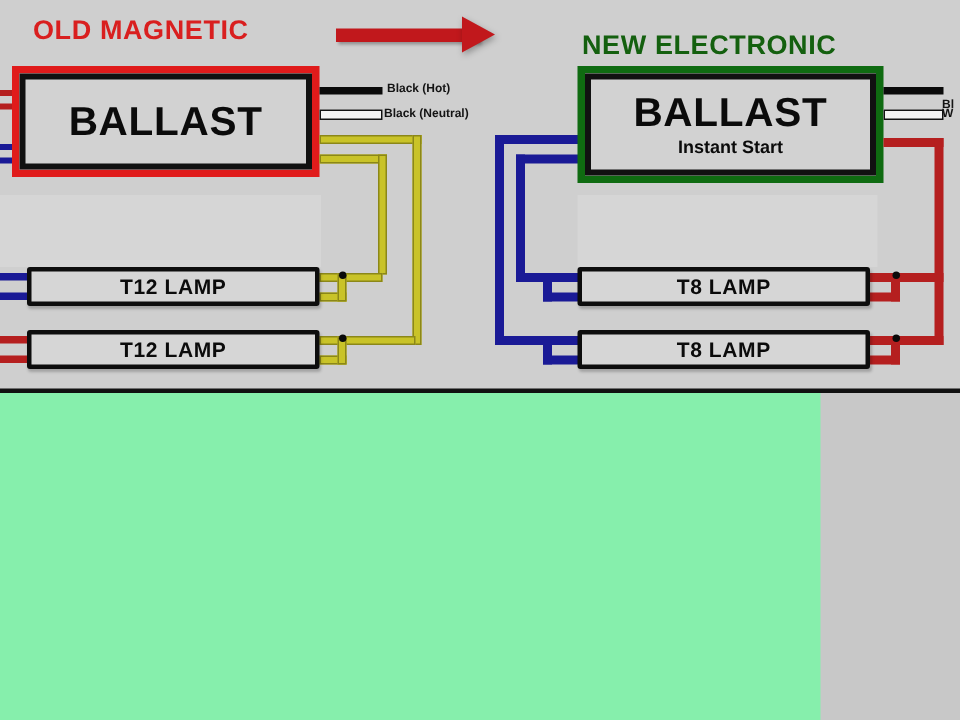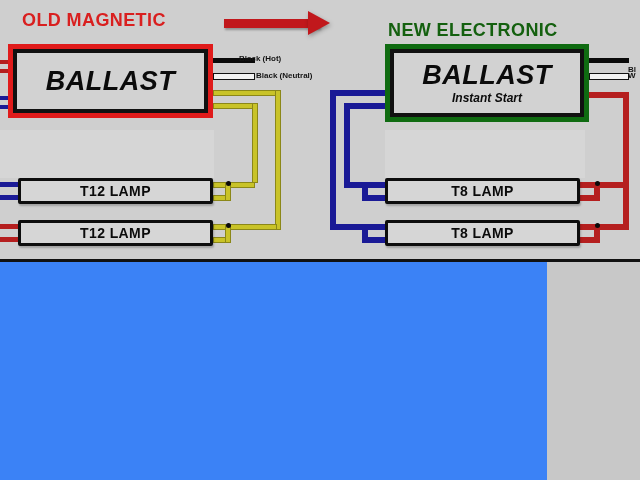--- a/index.html
+++ b/index.html
@@ -11,21 +11,21 @@
   body {
     width: 640px;
     height: 480px;
     overflow: hidden;
     font-family: "Liberation Sans", sans-serif;
   }
   #canvas {
     position: relative;
     width: 547px;
     height: 480px;
-    background: #3b82f6;
+    background: #86efac;
   }
   
   #diagram {
     position: absolute;
     left: 0; top: 0;
     width: 640px;
     height: 261px;
     background: #cfcfcf;
     overflow: hidden;
   }
@@ -74,21 +74,20 @@
   }
 
   
   .ballast {
     position: absolute;
     box-sizing: border-box;
     display: flex;
     flex-direction: column;
     align-items: center;
     justify-content: center;
-    font-style: italic;
   }
   .ballast .inner {
     box-sizing: border-box;
     width: 100%;
     height: 100%;
     background: #d2d2d2;
     border: 4px solid #111;
     display: flex;
     flex-direction: column;
     align-items: center;
@@ -159,21 +158,21 @@
   }
 
   
   .wlabel {
     position: absolute;
     font-size: 8px;
     font-weight: bold;
     color: #141414;
     white-space: nowrap;
   }
-  #lbl-black-l { left: 239px; top: 54px; }
+  #lbl-black-l { left: 258px; top: 54px; }
   #lbl-white-l { left: 256px; top: 71px; }
   #lbl-black-r { left: 628px; top: 44px; margin-top: 21px; }
   #lbl-white-r { left: 628px; top: 71px; }
 </style>
 </head>
 <body>
 
 <div id="canvas">
 
   <div id="diagram">

